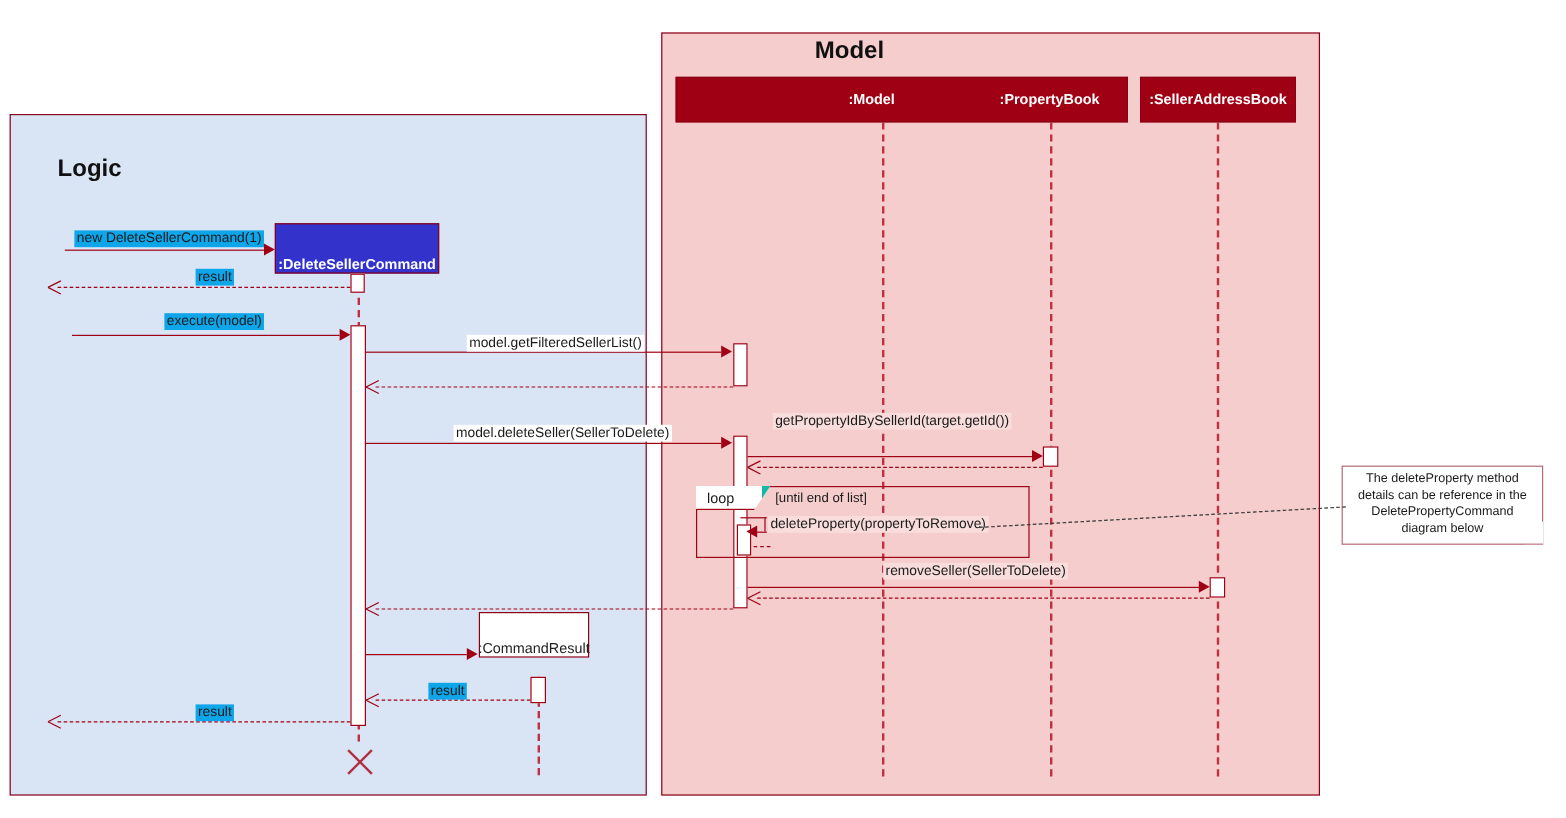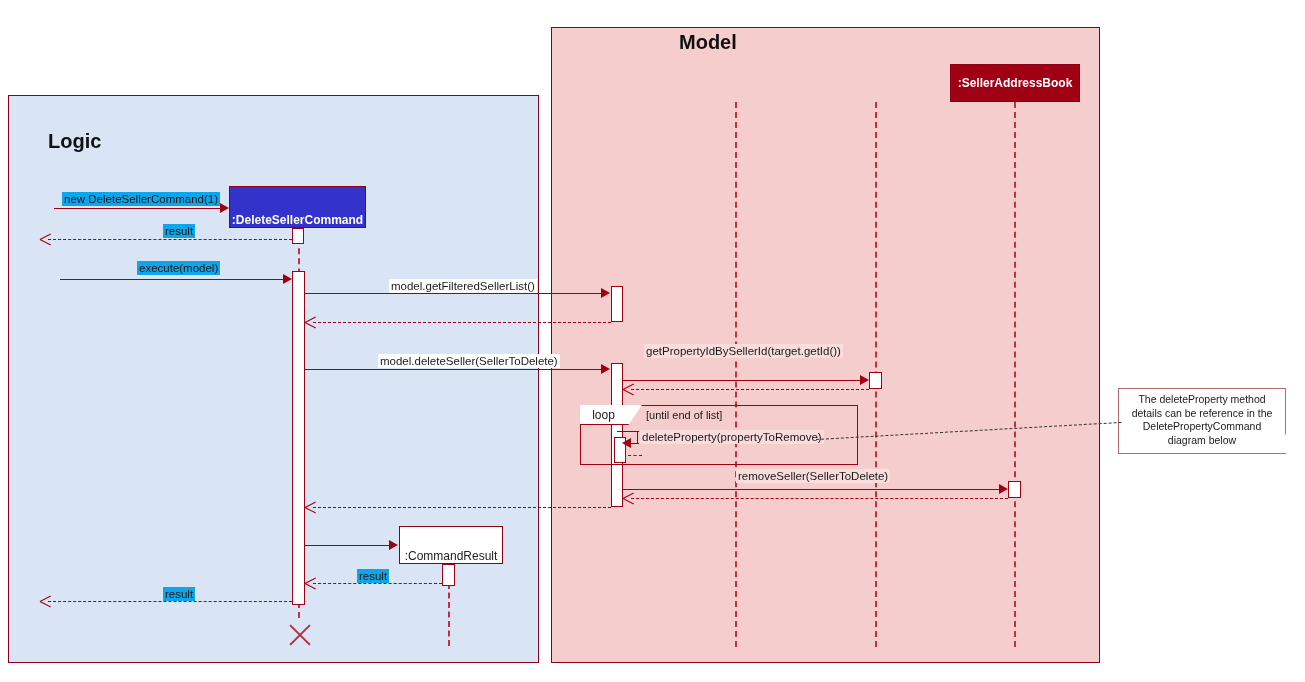--- a/index.html
+++ b/index.html
@@ -69,21 +69,21 @@
     border: 1px solid #8B0016;
     display: flex; align-items: flex-end;
     font-size: 12px;
   }
   .obj-dsc {
     left: 229px; top: 186px; width: 137px; height: 42px;
     background: #3333CC; color: #ffffff; font-weight: bold;
     justify-content: center;
   }
   .obj-cr {
-    left: 399px; top: 526px; width: 104px; height: 38px;
+    left: 399px; top: 510px; width: 92px; height: 38px;
     background: #ffffff; color: #222222;
     justify-content: center;
   }
 
   
   .lifeline {
     width: 0; border-left: 2px dashed #C03040;
   }
 
   
@@ -133,21 +133,21 @@
   .msglbl.on-blue { background: #0ea5e9; }
   .msglbl.on-pink { background: #F9DCDC; }
 
   
   .frag {
     border: 1px solid #A00014;
     background: transparent;
   }
   .frag-tab {
     background: #ffffff;
-    border-right: 1px solid #14b8a6;
+    border-right: 7px solid #14b8a6;
     border-bottom: 1px solid #A00014;
     font-size: 12px; color: #1a1a1a;
     display: flex; align-items: center; justify-content: center;
     clip-path: polygon(0 0, 100% 0, 78% 100%, 0 100%);
     padding-right: 14px;
   }
   .frag-guard {
     font-size: 11px; color: #1a1a1a; white-space: nowrap;
   }
 
@@ -188,20 +188,24 @@
 
 <div id="canvas">
 
 
   <div class="abs panel panel-logic"></div>
   <div class="abs panel panel-model"></div>
 
   <div class="abs panel-title panel-title-logic">Logic</div>
   <div class="abs panel-title panel-title-model">Model</div>
 
+  <div class="abs head head-merged">
+    <span class="lbl lbl-model">:Model</span>
+    <span class="lbl lbl-propertybook">:PropertyBook</span>
+  </div>
   <div class="abs head head-sab">
     <span>:SellerAddressBook</span>
   </div>
 
   <div class="abs lifeline" style="left:735px;  top:102px; height:545px;"></div>
   <div class="abs lifeline" style="left:875px;  top:102px; height:545px;"></div>
   <div class="abs lifeline" style="left:1014px; top:102px; height:545px;"></div>
 
   <div class="abs objbox obj-dsc">
     <span>:DeleteSellerCommand</span>

